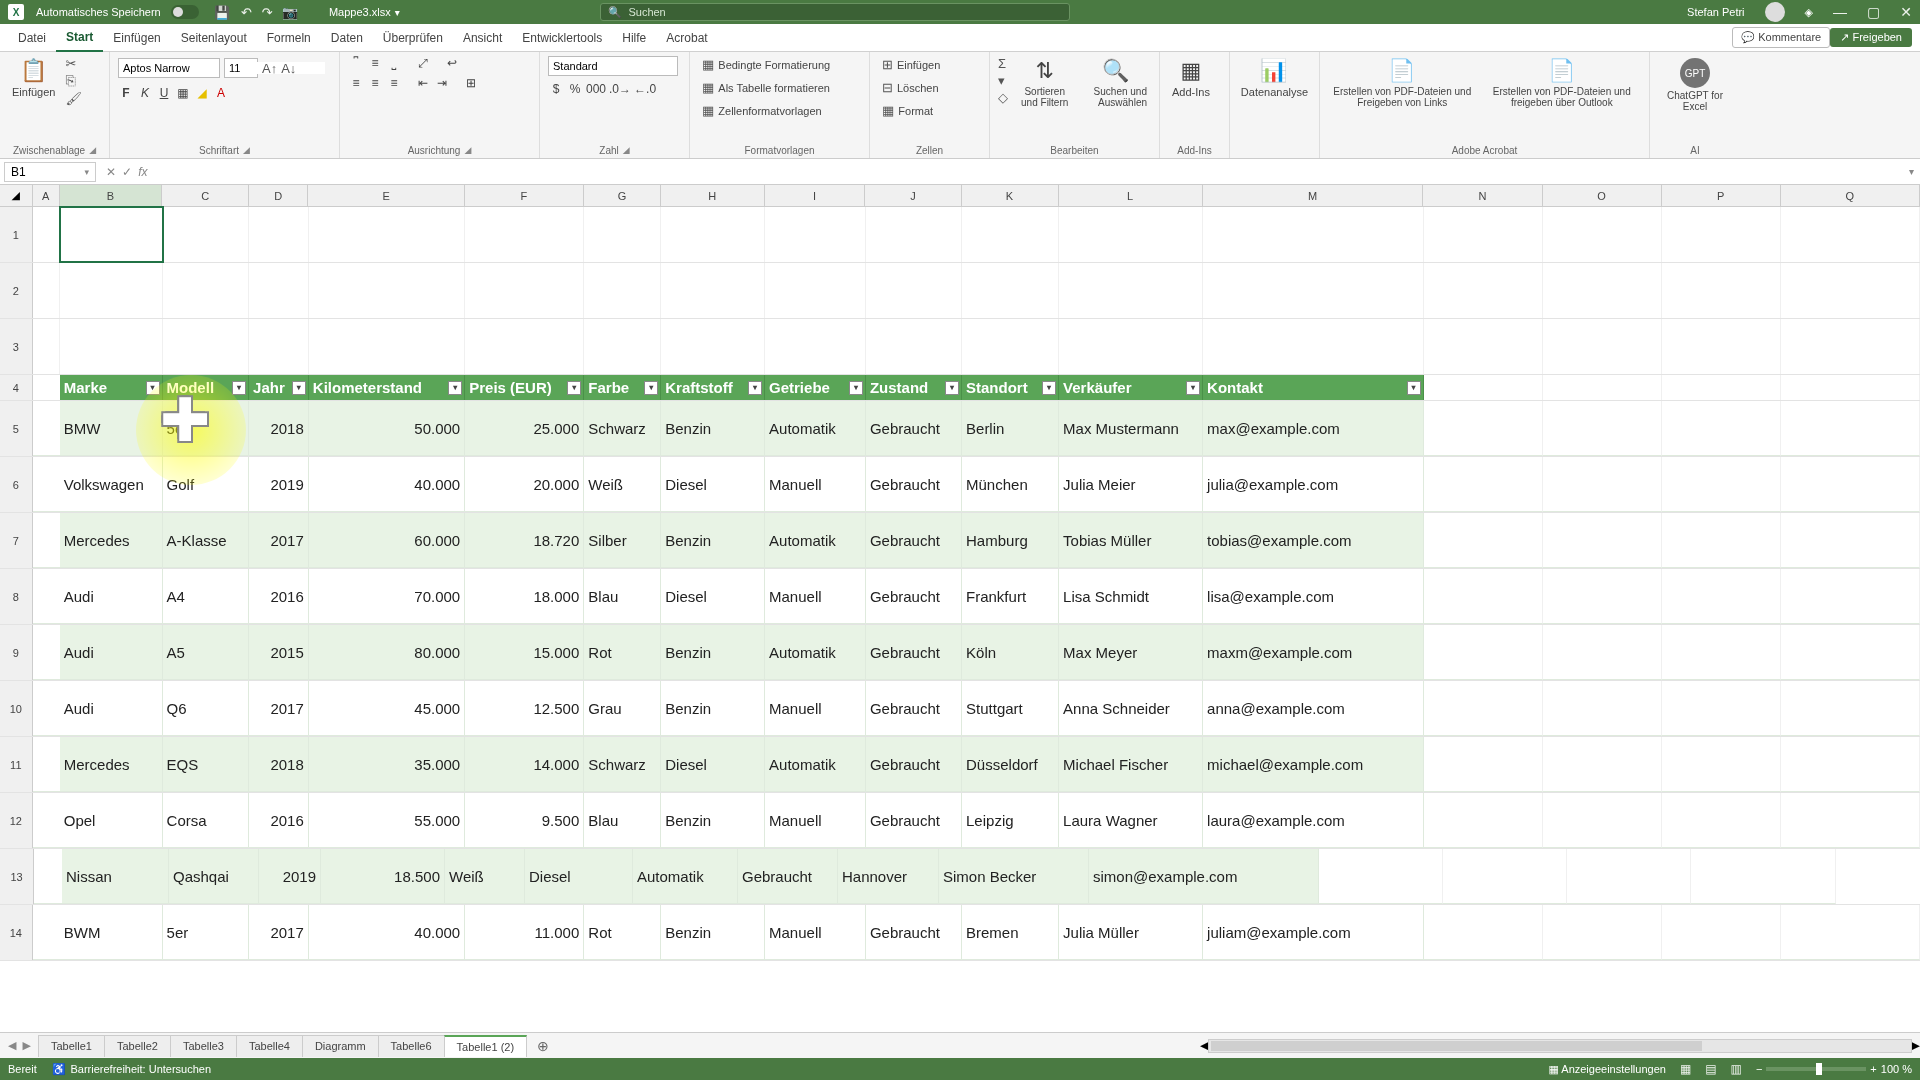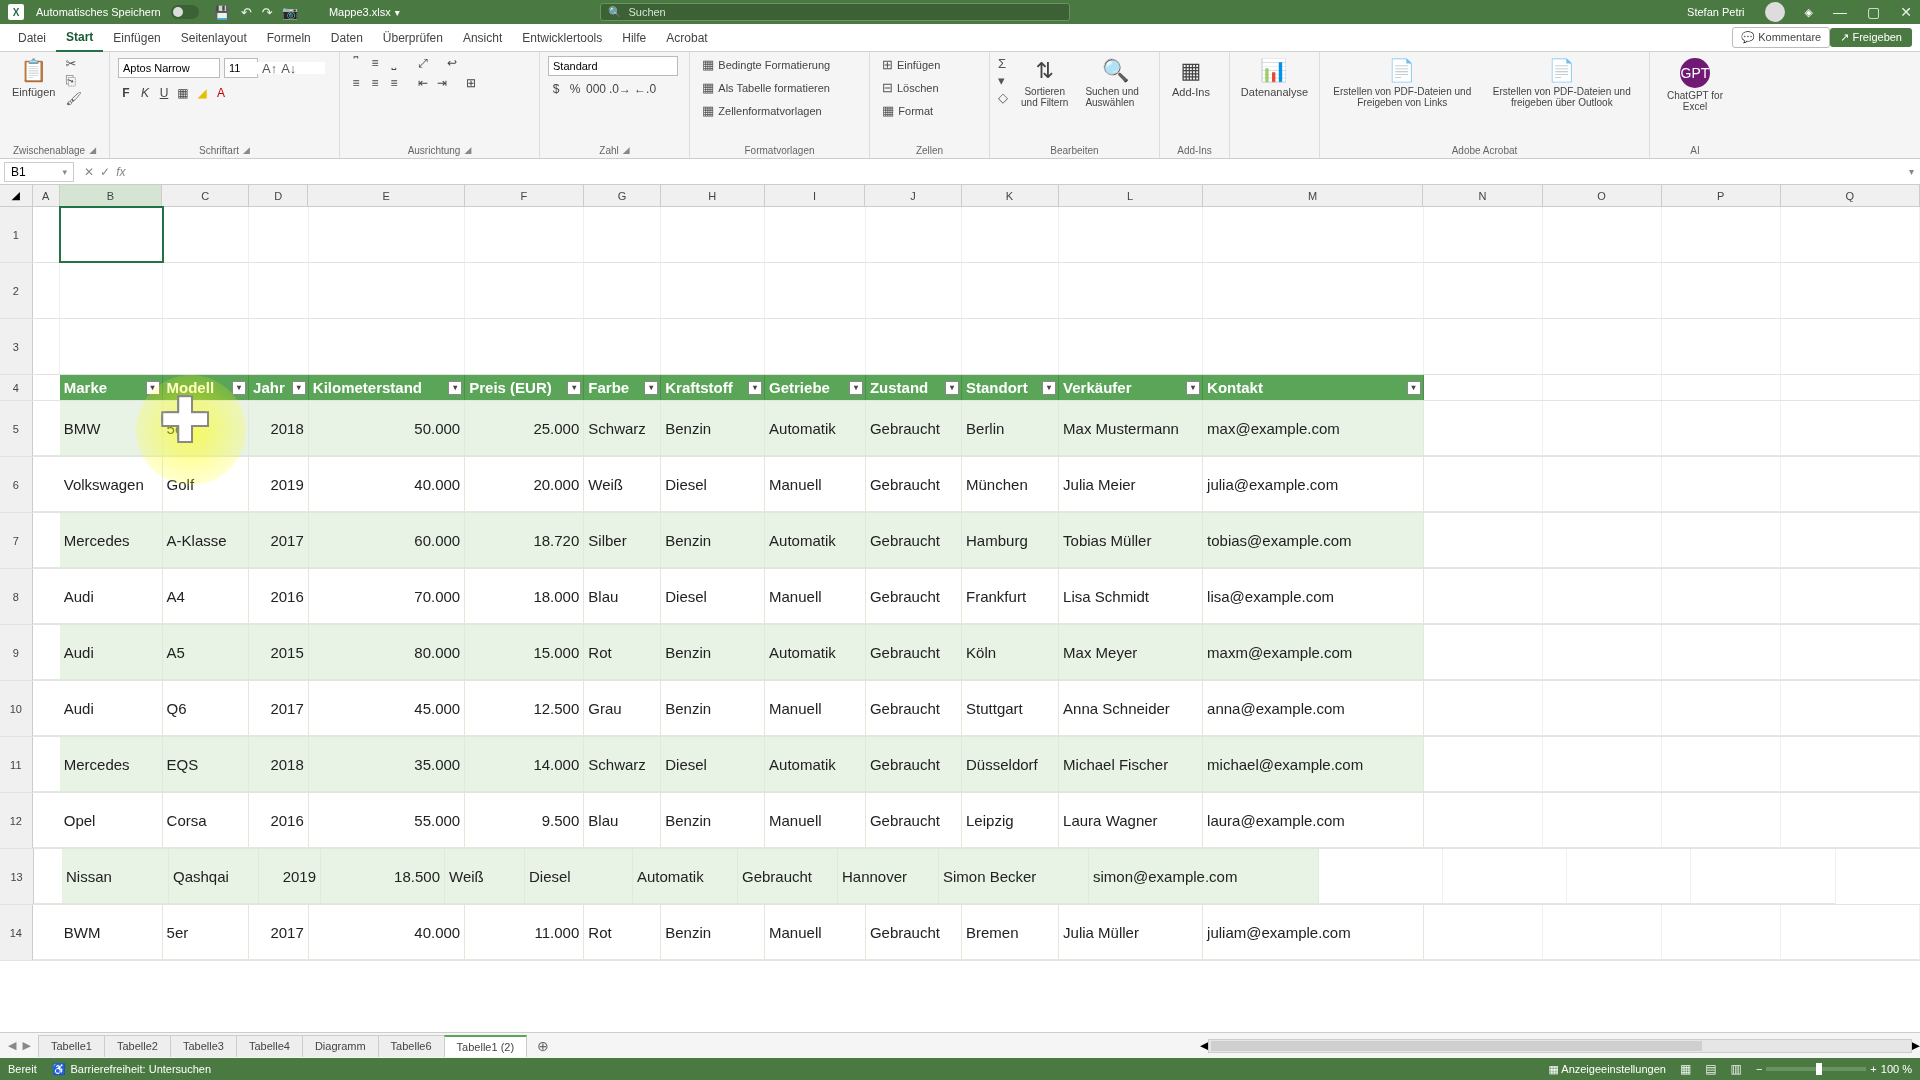--- a/index.html
+++ b/index.html
@@ -40,21 +40,21 @@
 .smallbtn { display:flex; align-items:center; gap:4px; padding:1px 4px; font-size:11px;}
 .ic-sm { font-size:13px; color:#555;}
 .fontbox { display:flex; align-items:center; border:1px solid #bbb; background:#fff; height:20px;}
 .fontbox input { border:none; font-size:11px; padding:0 4px; width:100px; outline:none;}
 .fontsize { width:34px;}
 .btnrow { display:flex; gap:3px; align-items:center;}
 .btnrow span { font-size:12px; min-width:16px; text-align:center;}
 
 
 .fbar { height: 26px; background:#fff; border-bottom:1px solid #ccc; display:flex; align-items:center; font-size:12px;}
-.fbar .namebox { width:70px; border:1px solid #ccc; margin:2px 4px; height:20px; display:flex; align-items:center; padding:0 6px; background:#fff;}
+.fbar .namebox { width:92px; border:1px solid #ccc; margin:2px 4px; height:20px; display:flex; align-items:center; padding:0 6px; background:#fff;}
 .fbar .fxbtns { display:flex; gap:6px; margin:0 6px; color:#888; font-size:12px;}
 .fbar .fxinp { flex:1; height:20px; padding:0 4px;}
 
 
 .gridwrap { position:relative; background:#fff; height: calc(1080px - 24px - 28px - 107px - 26px - 26px - 22px); overflow:hidden;}
 .colhdrs { display:flex; height:22px; background:#f0f0f0; border-bottom:1px solid #ccc; font-size:11px; position:sticky; top:0;}
 .selall { width:34px; border-right:1px solid #ccc; background:#f0f0f0; display:flex; align-items:center; justify-content:center;}
 .colhdr { border-right:1px solid #ccc; display:flex; align-items:center; justify-content:center; color:#444;}
 .colhdr.sel { background:#d5e4d3;}
 .rows { position:relative;}
@@ -273,21 +273,21 @@
         <span class="ic-sm">Σ</span>
         <span class="ic-sm">▾</span>
         <span class="ic-sm">◇</span>
       </div>
       <div class="bigbtn">
           <span class="ic">⇅</span>
           <span style="font-size:10px;text-align:center">Sortieren und Filtern</span>
         </div>
       <div class="bigbtn">
           <span class="ic">🔍</span>
-          <span style="font-size:10px;text-align:left">Suchen und Auswählen</span>
+          <span style="font-size:10px;text-align:right">Suchen und Auswählen</span>
         </div>
     </div>
     <div class="lbl">
         <span>Bearbeiten</span>
       </div>
   </div>
   <div class="rgroup" style="width:70px">
     <div class="body">
         <div class="bigbtn">
           <span class="ic">▦</span>
@@ -318,21 +318,21 @@
           <span style="font-size:10px;text-align:center">Erstellen von PDF-Dateien und freigeben über Outlook</span>
         </div>
     </div>
     <div class="lbl">
         <span>Adobe Acrobat</span>
       </div>
   </div>
   <div class="rgroup" style="width:90px;border-right:none">
     <div class="body">
         <div class="bigbtn">
-          <span class="ic" style="background:#701a75;color:#fff;border-radius:50%;width:30px;height:30px;display:flex;align-items:center;justify-content:center;font-size:14px">GPT</span>
+          <span class="ic" style="background:#737373;color:#fff;border-radius:50%;width:30px;height:30px;display:flex;align-items:center;justify-content:center;font-size:10px">GPT</span>
           <span style="font-size:10px;text-align:center">ChatGPT for Excel</span>
         </div>
       </div>
     <div class="lbl">
         <span>AI</span>
       </div>
   </div>
 </div>
 
 <div class="fbar">

